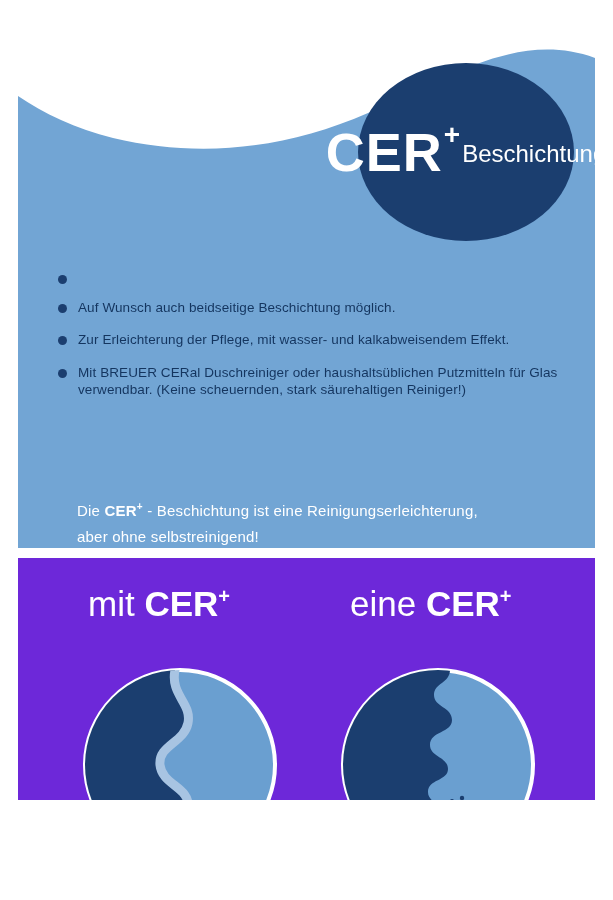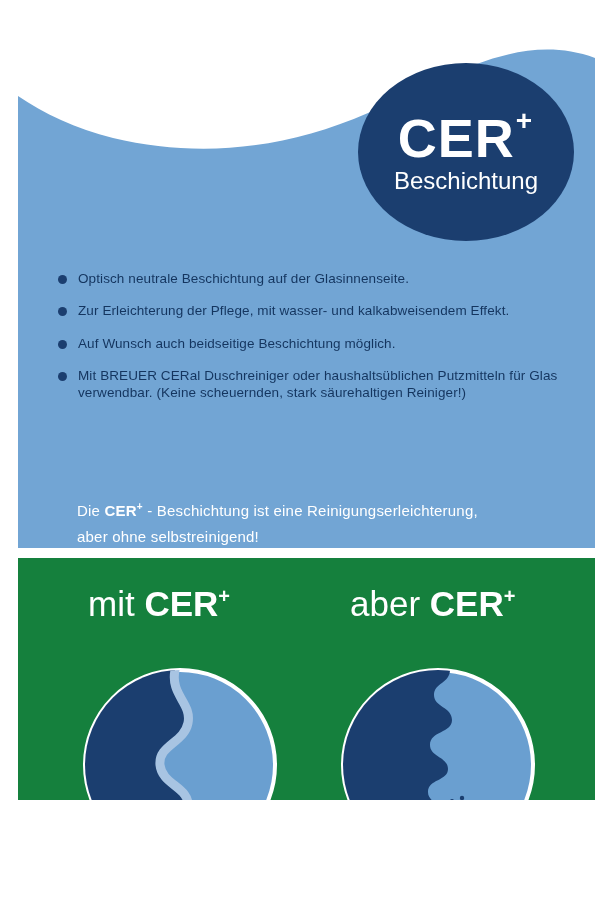--- a/index.html
+++ b/index.html
@@ -44,21 +44,21 @@
   .badge {
     position: absolute;
     left: 340px;
     top: 45px;
     width: 216px;
     height: 178px;
     border-radius: 50%;
     background: #1b3e6f;
     color: #ffffff;
     display: flex;
-    flex-direction: column;
+    flex-direction: row;
     align-items: center;
     justify-content: center;
     box-sizing: border-box;
   }
   .badge-cer {
     font-size: 54px;
     font-weight: bold;
     letter-spacing: 1px;
     line-height: 1;
     position: relative;
@@ -126,21 +126,21 @@
     font-weight: bold;
   }
 
   
   .bottom-panel {
     position: absolute;
     left: 18px;
     top: 558px;
     width: 577px;
     height: 242px;
-    background: #15803d;
+    background: #6d28d9;
     overflow: hidden;
     text-align: center;
   }
   .compare-title {
     position: absolute;
     color: #ffffff;
     font-size: 35px;
     line-height: 1;
     white-space: nowrap;
   }
@@ -191,29 +191,28 @@
     <div class="badge">
       <div class="badge-cer">
         <span>CER</span><span class="plus">+</span>
       </div>
       <div class="badge-sub">Beschichtung</div>
     </div>
 
     <div class="bullets">
       <div class="bullet-row">
         <span class="bullet-dot"></span>
-        <span class="bullet-text">Optisch neutrale Beschichtung auf der Glasinnenseite.</span>
+      </div>
+      <div class="bullet-row">
+        <span class="bullet-dot"></span>
+        <span class="bullet-text">Auf Wunsch auch beidseitige Beschichtung möglich.</span>
       </div>
       <div class="bullet-row">
         <span class="bullet-dot"></span>
         <span class="bullet-text">Zur Erleichterung der Pflege, mit wasser- und kalkabweisendem Effekt.</span>
-      </div>
-      <div class="bullet-row">
-        <span class="bullet-dot"></span>
-        <span class="bullet-text">Auf Wunsch auch beidseitige Beschichtung möglich.</span>
       </div>
       <div class="bullet-row">
         <span class="bullet-dot"></span>
         <span class="bullet-text">Mit BREUER CERal Duschreiniger oder haushaltsüblichen Putzmitteln für Glas verwendbar. (Keine scheuernden, stark säurehaltigen Reiniger!)</span>
       </div>
     </div>
 
     <div class="claim">
       <div><span>Die </span><b>CER</b><b class="sup">+</b><span> - Beschichtung ist eine Reinigungserleichterung,</span></div>
       <div>aber ohne selbstreinigend!</div>
@@ -222,21 +221,21 @@
 
   <div class="gap"></div>
 
   <div class="bottom-panel">
 
     <div class="compare-title title-left">
       <span class="light">mit </span><span class="bold">CER</span><span class="sup">+</span>
     </div>
 
     <div class="compare-title title-right">
-      <span class="light">aber </span><span class="bold">CER</span><span class="sup">+</span>
+      <span class="light">eine </span><span class="bold">CER</span><span class="sup">+</span>
     </div>
 
     <div class="circle-wrap circle-left">
       <svg width="200" height="200" viewBox="0 0 200 200">
         <defs>
           <clipPath id="clipL">
             <circle cx="100" cy="100" r="95"></circle>
           </clipPath>
         </defs>
         <circle cx="100" cy="100" r="95" fill="#6a9fd0" stroke="#ffffff" stroke-width="4"></circle>

